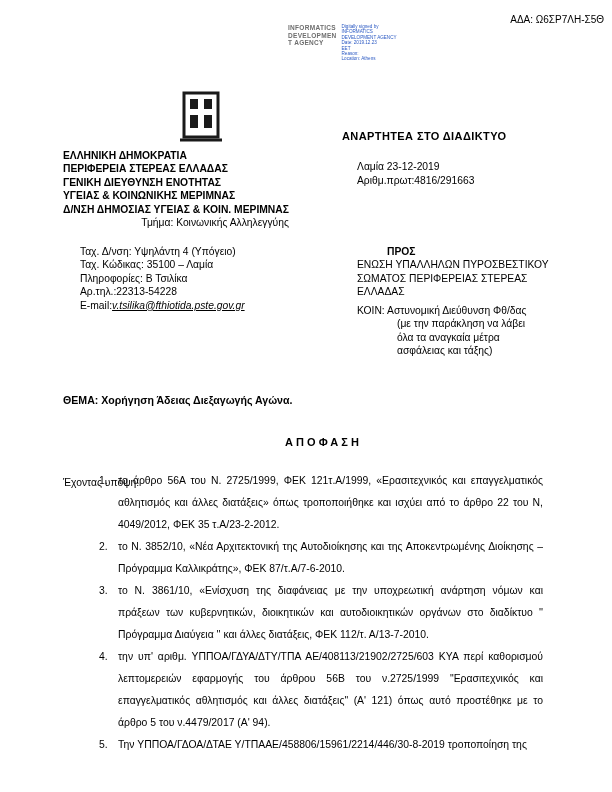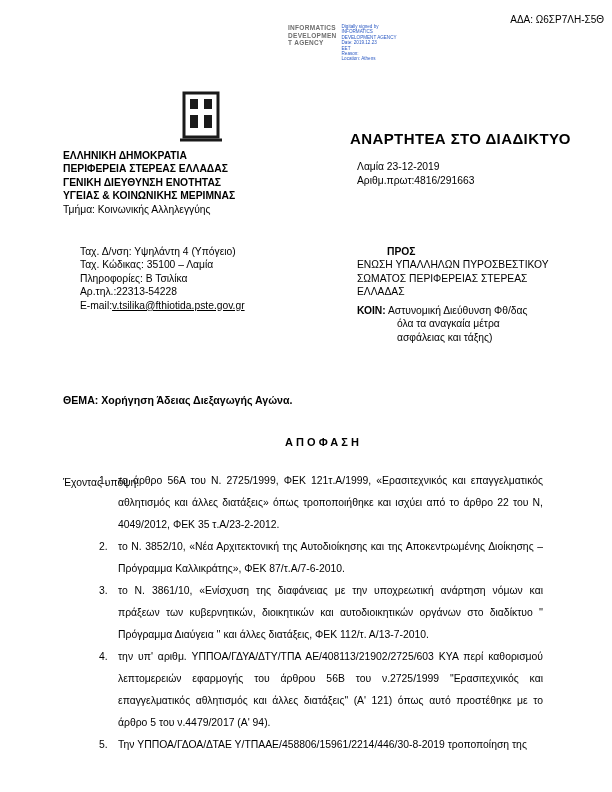--- a/index.html
+++ b/index.html
@@ -11,30 +11,30 @@
     background: #ffffff;
     color: #000;
     font-family: "Liberation Sans", "DejaVu Sans", sans-serif;
     overflow: hidden;
   }
   .ada { position: absolute; top: 5px; right: 8px; font-size: 10px; }
   .stamp { position: absolute; top: 15px; left: 288px; display: flex; gap: 5px; }
   .stamp-agency { font-size: 6.5px; line-height: 7.6px; font-weight: bold; letter-spacing: .3px; white-space: pre-line; }
   .stamp-sig { font-size: 4.6px; line-height: 5.4px; white-space: pre-line; }
   .logo { position: absolute; top: 82px; left: 177px; width: 48px; height: 54px; }
-  .anartitea { position: absolute; top: 121px; left: 350px; font-size: 15px; font-weight: bold; letter-spacing: .4px; }
+  .anartitea { position: absolute; top: 121px; left: 342px; font-size: 11px; font-weight: bold; letter-spacing: .4px; }
   .letterhead { position: absolute; top: 140px; left: 63px; font-size: 10.3px; font-weight: bold; line-height: 13.4px; }
-  .letterhead .dept { font-weight: normal; }
+  .letterhead .dept { font-weight: normal; text-align: right; }
   .refblock { position: absolute; top: 151px; left: 357px; font-size: 10.3px; line-height: 13.8px; }
   .contact { position: absolute; top: 236px; left: 80px; font-size: 10.3px; line-height: 13.4px; }
-  .link { text-decoration: underline; color: #000; cursor: pointer; }
+  .link { text-decoration: underline; color: #000; cursor: pointer; font-style: italic; }
   .pros { position: absolute; top: 236px; left: 357px; width: 210px; font-size: 10.3px; line-height: 13.4px; }
   .pros-label { font-weight: bold; margin-left: 30px; }
   .koin { position: absolute; top: 295px; left: 357px; width: 210px; font-size: 10.3px; line-height: 13.4px; }
-  .koin-label { font-weight: bold; text-align: center; }
+  .koin-label { font-weight: normal; text-align: center; }
   .koin-note { margin-left: 40px; }
   .subject { position: absolute; top: 385px; left: 63px; font-size: 10.6px; font-weight: bold; }
   .apofasi { position: absolute; top: 427px; left: 0; width: 612px; text-align: center; font-size: 11px; font-weight: bold; padding-left: 32px; }
   .intro { position: absolute; top: 468px; left: 63px; font-size: 10.3px; }
   .list { position: absolute; top: 461px; left: 99px; width: 444px; font-size: 10.4px; line-height: 22px; }
   .item { display: flex; }
   .item .num { flex: 0 0 19px; width: 19px; }
   .item .txt { flex: 1; text-align: justify; }
 </style>
 </head>
@@ -68,20 +68,21 @@
     </svg>
   </div>
 
   <div class="anartitea">ΑΝΑΡΤΗΤΕΑ ΣΤΟ ΔΙΑΔΙΚΤΥΟ</div>
 
   <div class="letterhead">
     <div>ΕΛΛΗΝΙΚΗ ΔΗΜΟΚΡΑΤΙΑ</div>
     <div>ΠΕΡΙΦΕΡΕΙΑ ΣΤΕΡΕΑΣ ΕΛΛΑΔΑΣ</div>
     <div>ΓΕΝΙΚΗ ΔΙΕΥΘΥΝΣΗ ΕΝΟΤΗΤΑΣ</div>
     <div>ΥΓΕΙΑΣ &amp; ΚΟΙΝΩΝΙΚΗΣ ΜΕΡΙΜΝΑΣ</div>
+    <div>Δ/ΝΣΗ ΔΗΜΟΣΙΑΣ ΥΓΕΙΑΣ &amp; ΚΟΙΝ. ΜΕΡΙΜΝΑΣ</div>
     <div class="dept">Τμήμα: Κοινωνικής Αλληλεγγύης</div>
   </div>
 
   <div class="refblock">
     <div>Λαμία 23-12-2019</div>
     <div>Αριθμ.πρωτ:4816/291663</div>
   </div>
 
   <div class="contact">
     <div>Ταχ. Δ/νση: Υψηλάντη 4 (Υπόγειο)</div>
@@ -92,20 +93,21 @@
   </div>
 
   <div class="pros">
     <div class="pros-label">ΠΡΟΣ</div>
     <div>ΕΝΩΣΗ ΥΠΑΛΛΗΛΩΝ ΠΥΡΟΣΒΕΣΤΙΚΟΥ</div>
     <div>ΣΩΜΑΤΟΣ ΠΕΡΙΦΕΡΕΙΑΣ ΣΤΕΡΕΑΣ ΕΛΛΑΔΑΣ</div>
   </div>
 
   <div class="koin">
     <div><span class="koin-label">ΚΟΙΝ:</span><span> Αστυνομική Διεύθυνση Φθ/δας</span></div>
+    <div class="koin-note">(με την παράκληση να λάβει</div>
     <div class="koin-note">όλα τα αναγκαία μέτρα</div>
     <div class="koin-note">ασφάλειας και τάξης)</div>
   </div>
 
   <div class="subject">ΘΕΜΑ: Χορήγηση Άδειας Διεξαγωγής Αγώνα.</div>
 
   <div class="apofasi">Α Π Ο Φ Α Σ Η</div>
 
   <div class="intro">Έχοντας υπόψη:</div>
 

